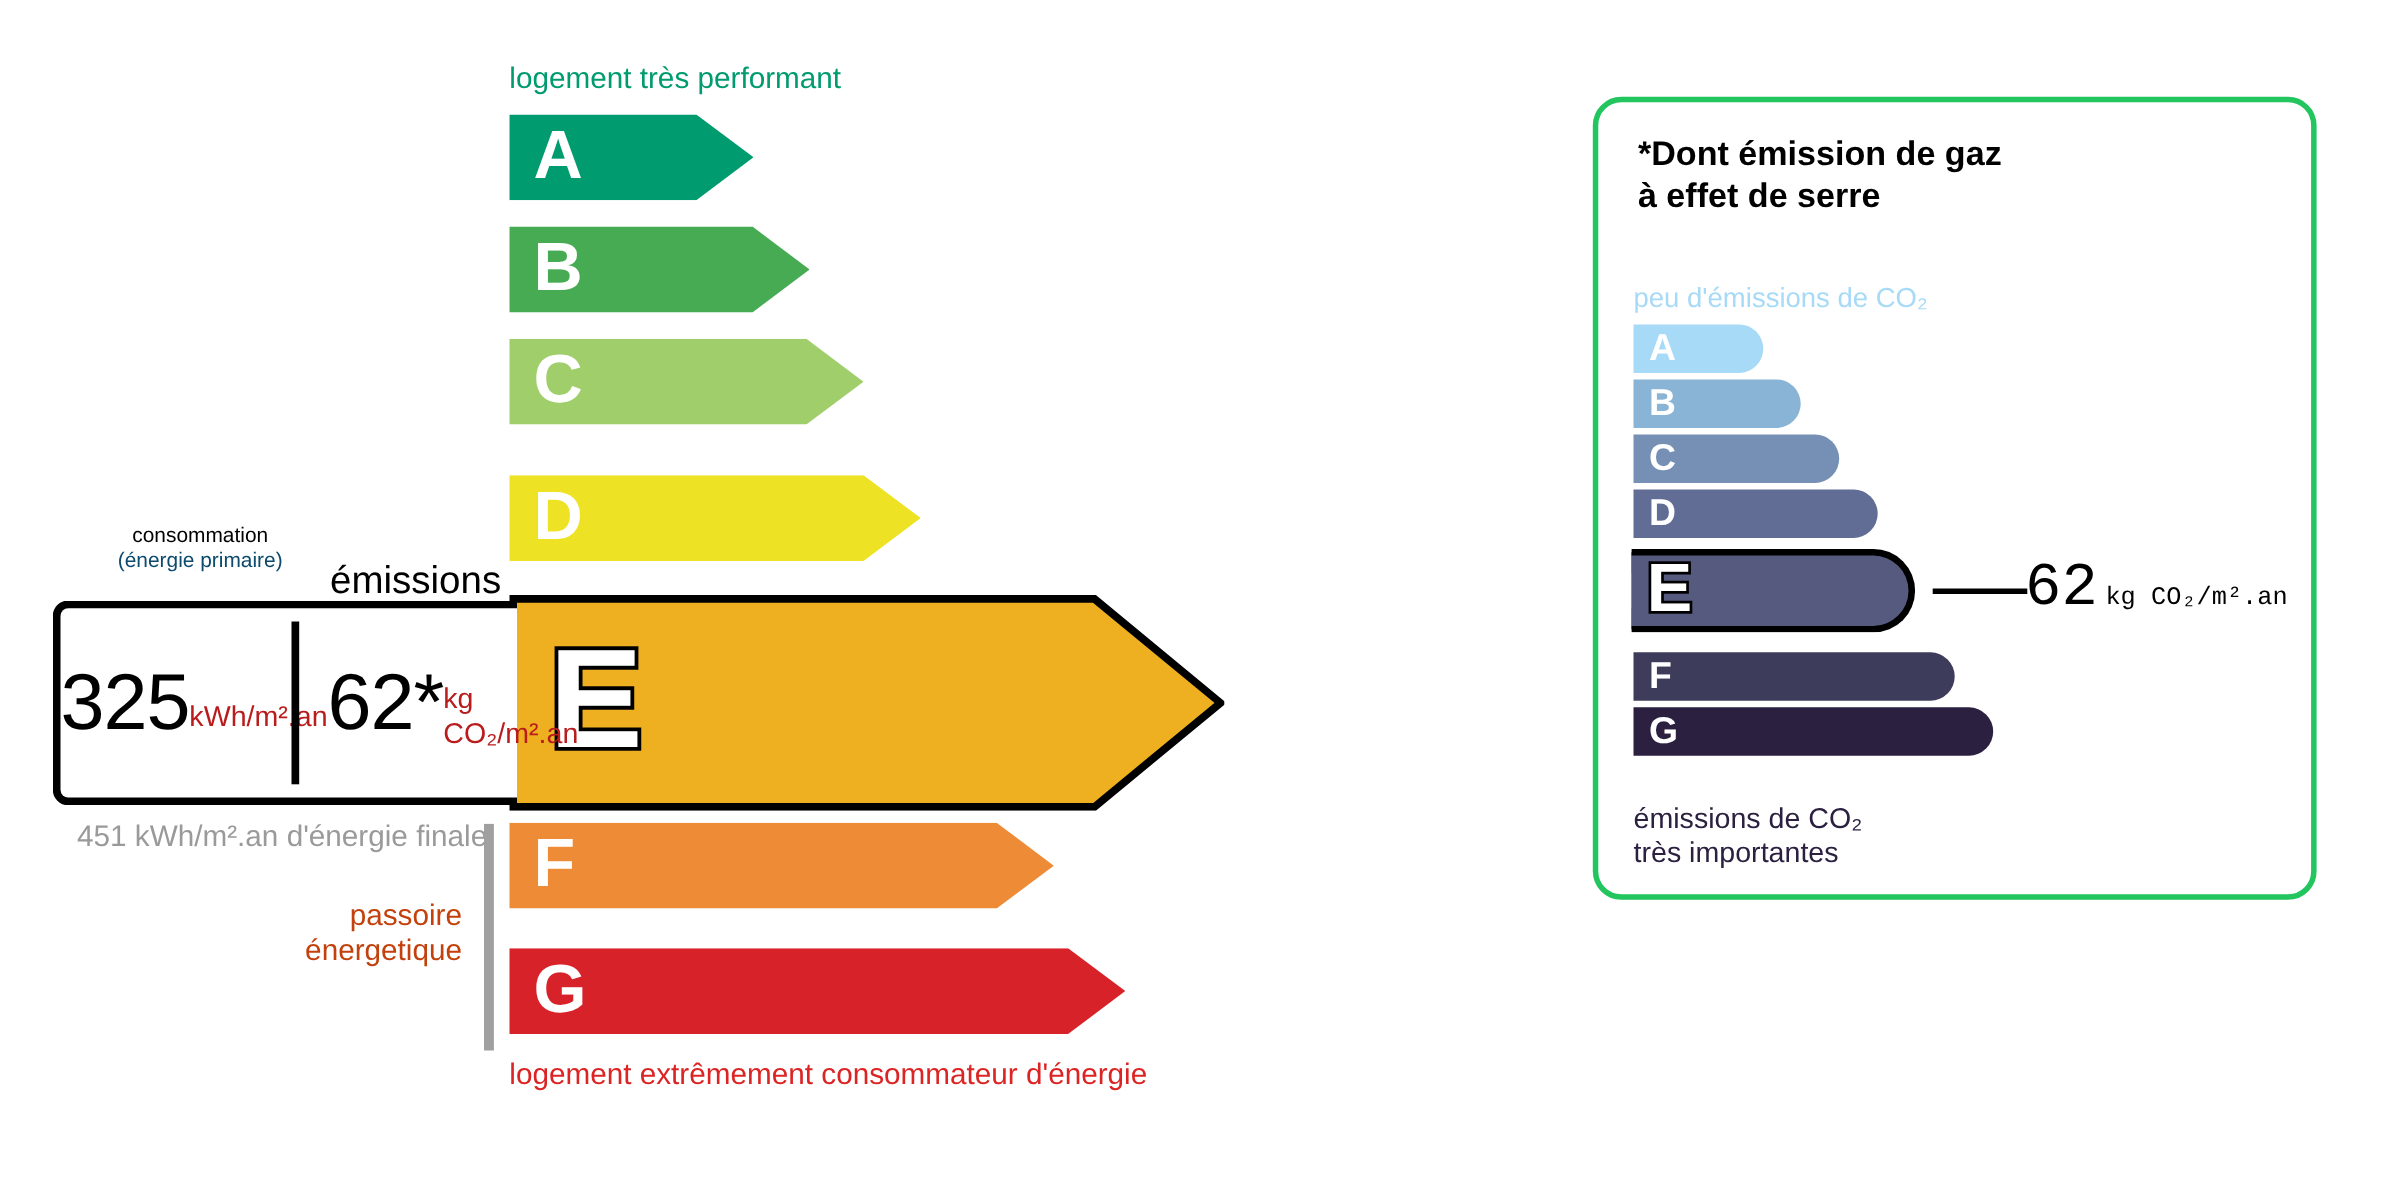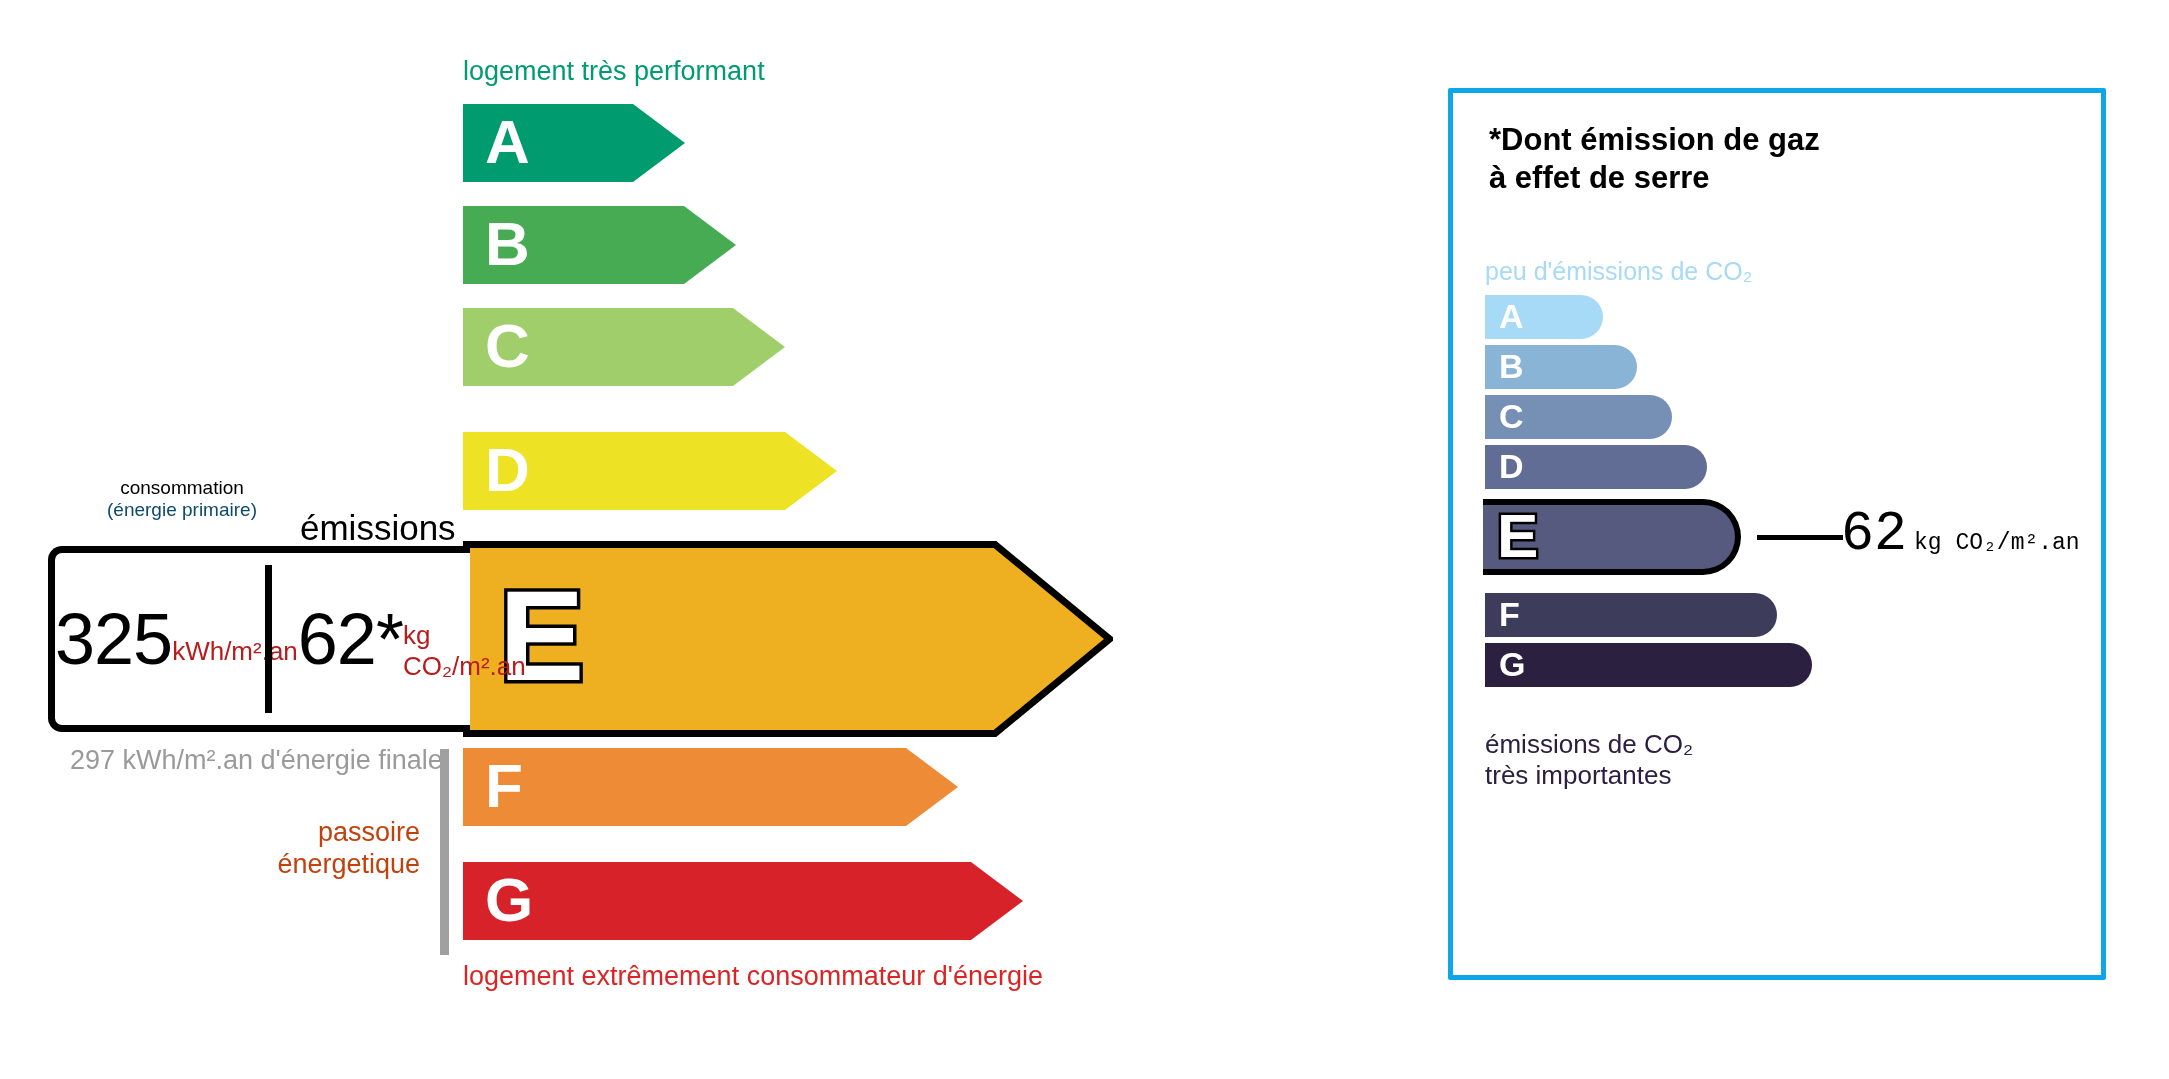--- a/index.html
+++ b/index.html
@@ -169,23 +169,23 @@
     height: 206px;
     background: #a0a0a0;
   }
 
   
   #co2-panel {
     position: absolute;
     left: 1448px;
     top: 88px;
     width: 658px;
-    height: 892px;
-    border: 5px solid #0ea5e9;
-    border-radius: 2px;
+    height: 730px;
+    border: 5px solid #22c55e;
+    border-radius: 26px;
     box-sizing: border-box;
     background: #ffffff;
   }
   #co2-title {
     position: absolute;
     left: 36px;
     top: 28px;
     font-size: 31px;
     font-weight: bold;
     color: #000;
@@ -341,21 +341,21 @@
       <div class="value-num">325</div>
       <div class="value-unit">kWh/m².an</div>
     </div>
     <div id="cell-divider"></div>
     <div class="value-cell">
       <div class="value-num">62*</div>
       <div class="value-unit">kg CO₂/m².an</div>
     </div>
   </div>
 
-  <div class="label-final">297 kWh/m².an
+  <div class="label-final">451 kWh/m².an
 d'énergie finale</div>
   <div class="label-passoire">passoire
 énergetique</div>
   <div id="passoire-bar"></div>
 </div>
 
 <div id="co2-panel">
   <div id="co2-title">*Dont émission de gaz
 à effet de serre</div>
   <div id="co2-top-caption">peu d'émissions de CO₂</div>

